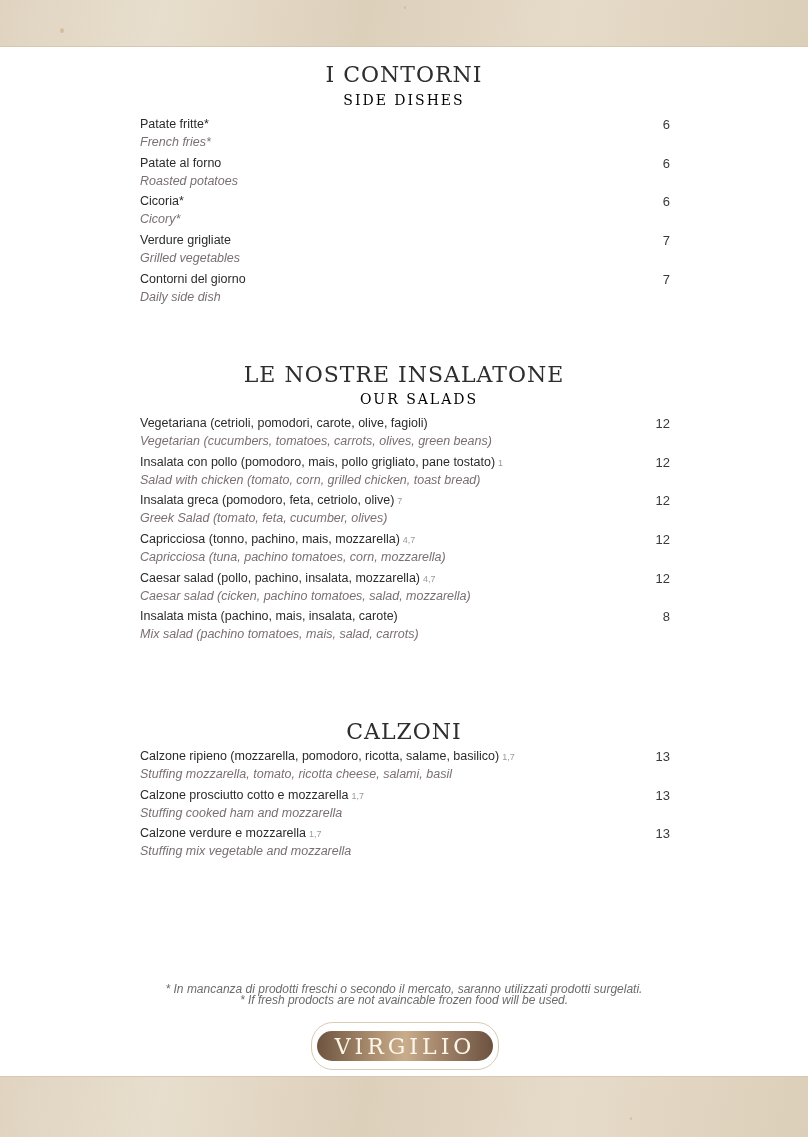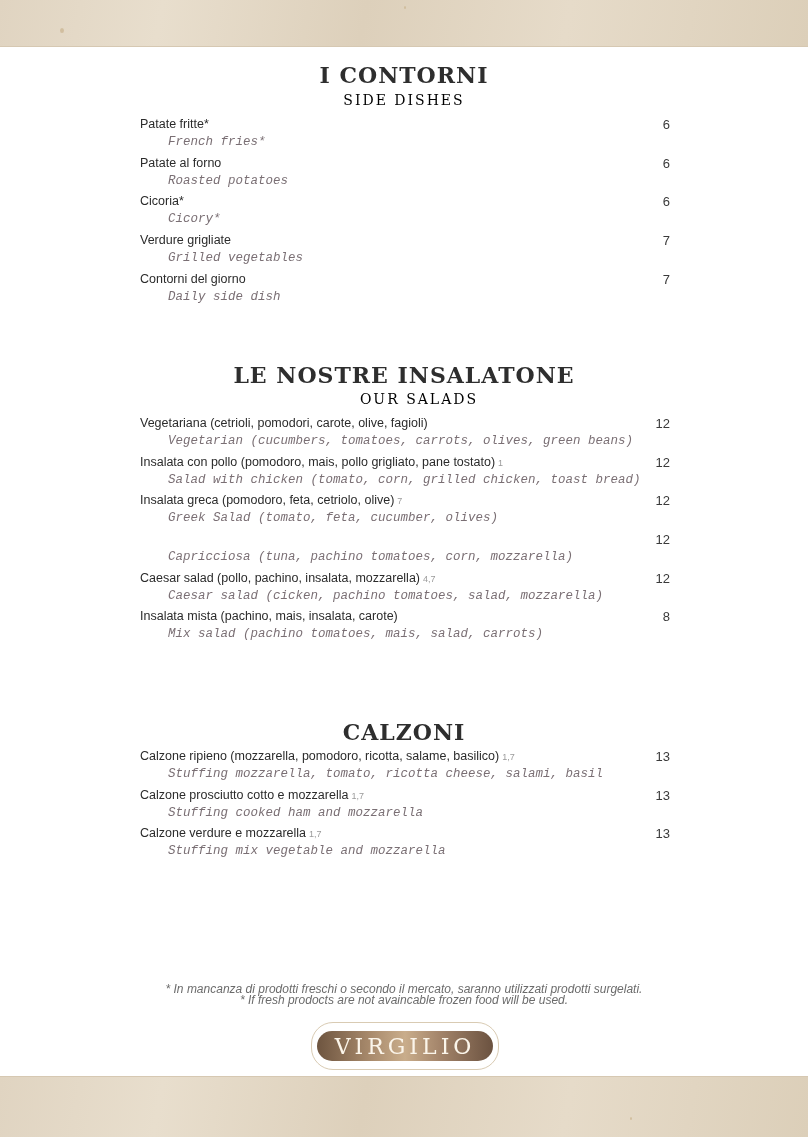--- a/index.html
+++ b/index.html
@@ -11,37 +11,37 @@
     .band {
       position: absolute; left: 0; width: 808px;
       background: linear-gradient(100deg, #e0d4c1 0%, #e8decd 20%, #ddd0bb 45%, #e6dbc9 70%, #dccfb9 100%);
     }
     .band.top { top: 0; height: 46px; border-bottom: 1px solid #d6c8b2; }
     .band.bottom { top: 1076px; height: 61px; border-top: 1px solid #d6c8b2; }
     .band .speck { position: absolute; width: 4px; height: 5px; border-radius: 50%; background: #c9b48f; opacity: .7; }
 
     .section-title {
       position: absolute; left: 0; width: 808px; text-align: center;
-      font-family: "DejaVu Serif", serif; font-weight: bold;
+      font-family: "DejaVu Serif", serif; font-weight: normal;
       color: #2e2e2e; letter-spacing: 1px; font-size: 22px;
     }
     .section-sub {
       position: absolute; left: 0; width: 808px; text-align: center;
       font-family: "DejaVu Serif", serif;
       color: #000000; letter-spacing: 2px; font-size: 14px;
     }
     .item { position: absolute; left: 140px; width: 530px; height: 36px; }
     .item .it {
       position: absolute; left: 0; top: 0; white-space: nowrap;
       font-family: "Liberation Sans", sans-serif; font-size: 12.5px; color: #2b2b2b;
     }
     .item .it .allergen { font-size: 9px; color: #9a9a9a; margin-left: 3px; }
     .item .en {
       position: absolute; left: 0; top: 18px; white-space: nowrap;
-      font-family: Liberation Mono, monospace; font-style: italic; font-size: 12.5px; color: #7a6f74; margin-left: 28px;
+      font-family: Liberation Sans, sans-serif; font-style: italic; font-size: 12.5px; color: #7a6f74;
     }
     .item .price {
       position: absolute; right: 0; top: 0; font-family: "Liberation Sans", sans-serif;
       font-size: 13px; color: #3a3a3a;
     }
     .note {
       position: absolute; left: 0; width: 808px; text-align: center;
       font-family: "Liberation Sans", sans-serif; font-style: italic; font-size: 12px; color: #6b6b6b;
     }
     .logo-wrap {
@@ -105,20 +105,21 @@
   <span class="it"><span>Insalata con pollo (pomodoro, mais, pollo grigliato, pane tostato)</span><span class="allergen">1</span></span>
   <span class="en">Salad with chicken (tomato, corn, grilled chicken, toast bread)</span>
   <span class="price">12</span>
 </div>
 <div class="item" style="top:493px;">
   <span class="it"><span>Insalata greca (pomodoro, feta, cetriolo, olive)</span><span class="allergen">7</span></span>
   <span class="en">Greek Salad (tomato, feta, cucumber, olives)</span>
   <span class="price">12</span>
 </div>
 <div class="item" style="top:532px;">
+  <span class="it"><span>Capricciosa (tonno, pachino, mais, mozzarella)</span><span class="allergen">4,7</span></span>
   <span class="en">Capricciosa (tuna, pachino tomatoes, corn, mozzarella)</span>
   <span class="price">12</span>
 </div>
 <div class="item" style="top:571px;">
   <span class="it"><span>Caesar salad (pollo, pachino, insalata, mozzarella)</span><span class="allergen">4,7</span></span>
   <span class="en">Caesar salad (cicken, pachino tomatoes, salad, mozzarella)</span>
   <span class="price">12</span>
 </div>
 <div class="item" style="top:609px;">
   <span class="it"><span>Insalata mista (pachino, mais, insalata, carote)</span><span class="allergen"></span></span>

